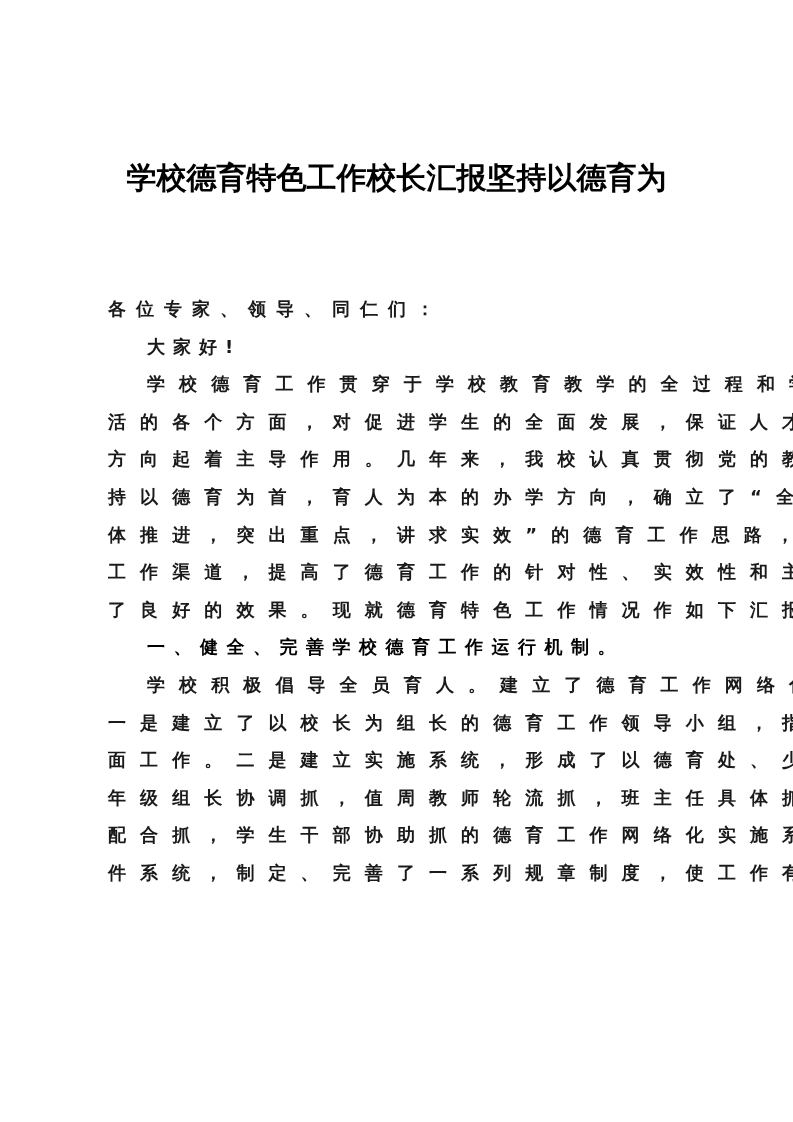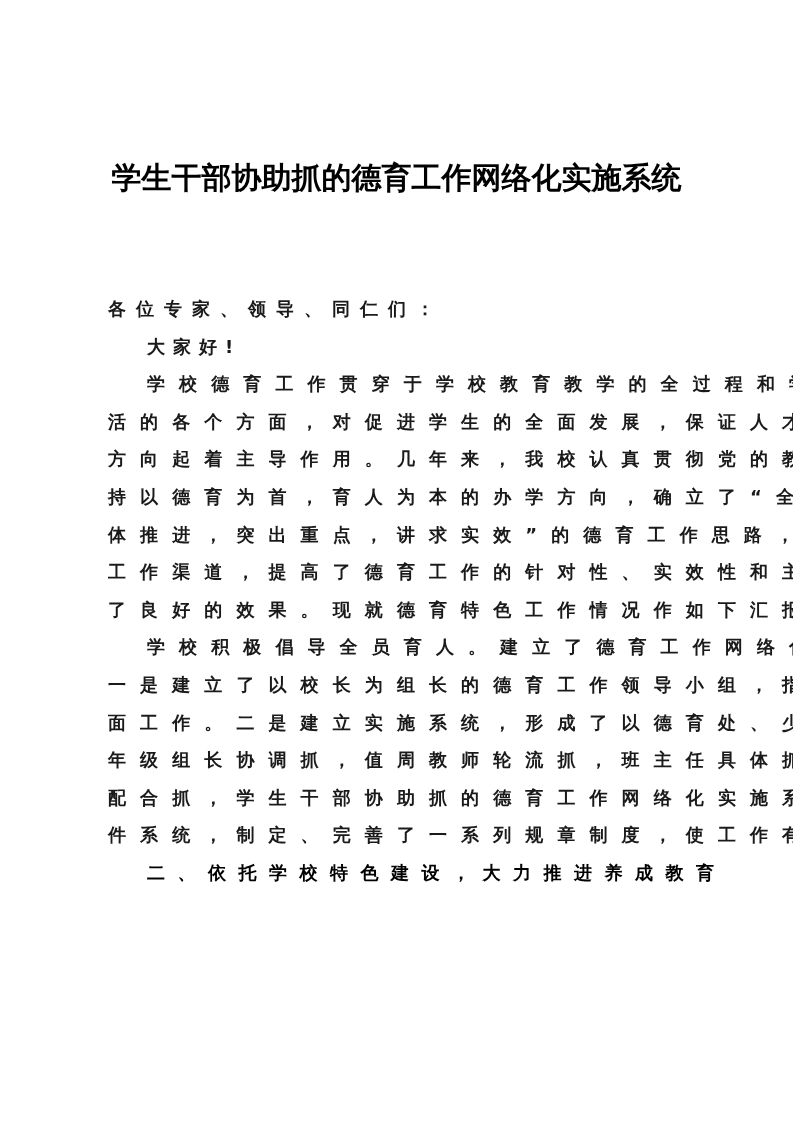--- a/index.html
+++ b/index.html
@@ -74,43 +74,43 @@
     .greeting {
       letter-spacing: 8px;
     }
   </style>
 </head>
 <body>
 
 <div class="page">
 
   <h1 class="title">
-    <span class="title-line">学生干部协助抓的德育工作网络化实施系统</span>
+    <span class="title-line">学校德育特色工作校长汇报坚持以德育为</span>
   </h1>
 
   <div class="body">
     <span class="line salutation">各位专家、领导、同仁们：</span>
     <span class="line indent greeting">大家好!</span>
 
     <div>
       <span class="line indent">学校德育工作贯穿于学校教育教学的全过程和学生日常生</span>
       <span class="line">活的各个方面，对促进学生的全面发展，保证人才培养的正确</span>
       <span class="line">方向起着主导作用。几年来，我校认真贯彻党的教育方针，坚</span>
       <span class="line">持以德育为首，育人为本的办学方向，确立了“全面规划，整</span>
       <span class="line">体推进，突出重点，讲求实效”的德育工作思路，拓宽了德育</span>
       <span class="line">工作渠道，提高了德育工作的针对性、实效性和主动性，取得</span>
       <span class="line">了良好的效果。现就德育特色工作情况作如下汇报：</span>
     </div>
 
+    <span class="line indent heading">一、健全、完善学校德育工作运行机制。</span>
 
     <div>
       <span class="line indent">学校积极倡导全员育人。建立了德育工作网络化实施系统。</span>
       <span class="line">一是建立了以校长为组长的德育工作领导小组，指导和运筹全</span>
       <span class="line">面工作。二是建立实施系统，形成了以德育处、少先队负责抓，</span>
       <span class="line">年级组长协调抓，值周教师轮流抓，班主任具体抓，任课教师</span>
       <span class="line">配合抓，学生干部协助抓的德育工作网络化实施系统。三是软</span>
       <span class="line">件系统，制定、完善了一系列规章制度，使工作有章可依、有</span>
     </div>
 
-    <span class="line indent heading2">二、依托学校特色建设，大力推进养成教育</span>
   </div>
 
 </div>
 
 </body></html>

